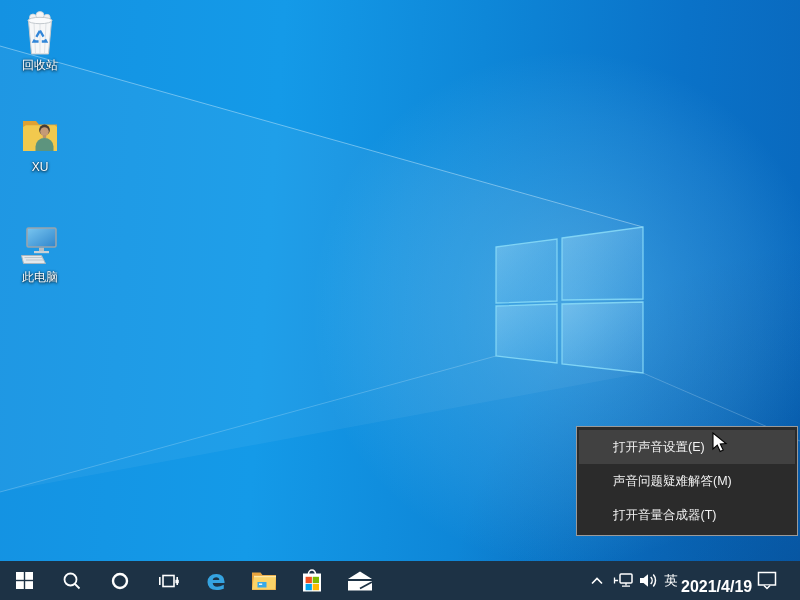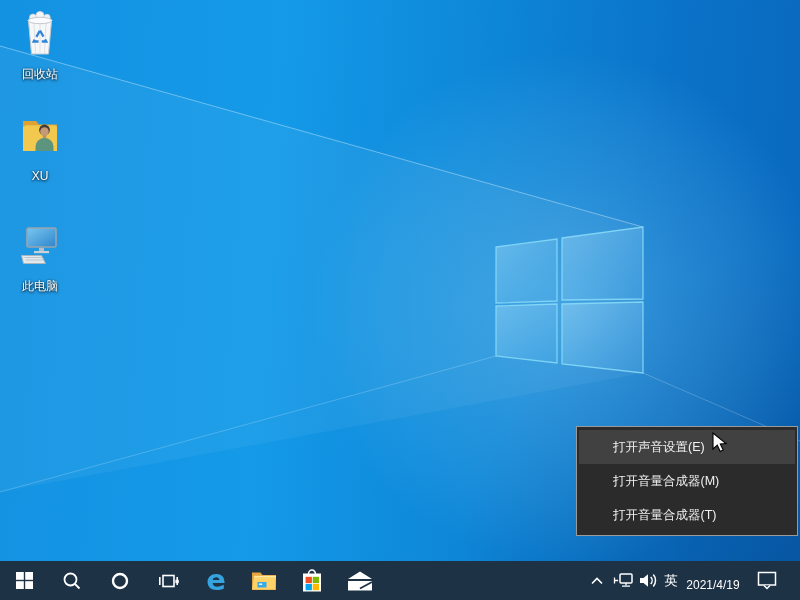--- a/index.html
+++ b/index.html
@@ -12,21 +12,21 @@
   .wallpaper {
     position:absolute; left:0; top:0; width:800px; height:561px;
     background:
       radial-gradient(circle 330px at 71% 55%, rgba(150,225,255,0.34), rgba(150,225,255,0.10) 58%, rgba(150,225,255,0) 78%),
       radial-gradient(circle 620px at 104% 112%, rgba(0,25,70,0.28), rgba(0,25,70,0) 62%),
       linear-gradient(94deg, #1492e2 0%, #149ae8 34%, #0e87d8 58%, #0a72c8 82%, #0968bd 100%);
   }
   .wallpaper svg { position:absolute; left:0; top:0; }
 
   
-  .dicon { position:absolute; left:2px; width:76px; display:flex; flex-direction:column; align-items:center; cursor:default;gap:9px; }
+  .dicon { position:absolute; left:2px; width:76px; display:flex; flex-direction:column; align-items:center; cursor:default; }
   .dicon .glyph { height:46px; display:flex; align-items:flex-end; justify-content:center; }
   .dicon .dlabel {
     margin-top:3px; font-size:12px; line-height:13px; color:#fff; text-align:center;
     text-shadow:0 1px 3px rgba(0,0,0,.9), 0 0 2px rgba(0,0,0,.55);
   }
   #icon-recycle { top:10px; }
   #icon-xu      { top:112px; }
   #icon-pc      { top:222px; }
 
   
@@ -49,21 +49,21 @@
     position:absolute; left:0; top:561px; width:800px; height:39px;
     background:#1d3245; z-index:10; display:flex; align-items:stretch;
   }
   .tb-btn { width:48px; height:39px; display:flex; align-items:center; justify-content:center; }
   .tray-item { position:absolute; top:0; height:39px; display:flex; align-items:center; justify-content:center; }
   #tray-chevron { left:586px; width:22px; }
   #tray-network { left:610px; width:26px; }
   #tray-volume  { left:636px; width:26px; }
   #tray-ime     { left:659px; width:24px; color:#fff; font-size:13.5px; }
   #tray-clock   { left:681px; width:64px; }
-  #tray-clock span { position:absolute; top:17px; left:0; width:100%; text-align:center; color:#fff; font-size:12px; }
+  #tray-clock span { position:absolute; top:17px; left:0; width:100%; text-align:center; color:#fff; font-size:16px;font-weight:bold; }
   #tray-action  { left:751px; width:32px; }
 
   
   .cursor { position:absolute; left:712px; top:432px; z-index:100; pointer-events:none; }
 </style>
 </head>
 <body>
 
 <div class="screen">
 
@@ -229,21 +229,21 @@
         <path d="M7,14.5 L10,17.5 L13,14.5" stroke="#fff" stroke-width="1.5" fill="#1d3245"></path>
       </svg>
     </div>
   </div>
 
   <div class="ctx-menu">
     <div class="ctx-item hl">
       <span>打开声音设置(E)</span>
     </div>
     <div class="ctx-item">
-      <span>打开音量合成器(M)</span>
+      <span>声音问题疑难解答(M)</span>
     </div>
     <div class="ctx-item">
       <span>打开音量合成器(T)</span>
     </div>
   </div>
 
   <div class="cursor">
     <svg width="22" height="22" viewBox="0 0 22 22">
       <path d="M1,1 L1,17 L5.3,13.2 L8.2,19.4 L11.2,18 L8.3,11.9 L14,11.6 Z" fill="#fff" stroke="#000" stroke-width="1.1"></path>
     </svg>

